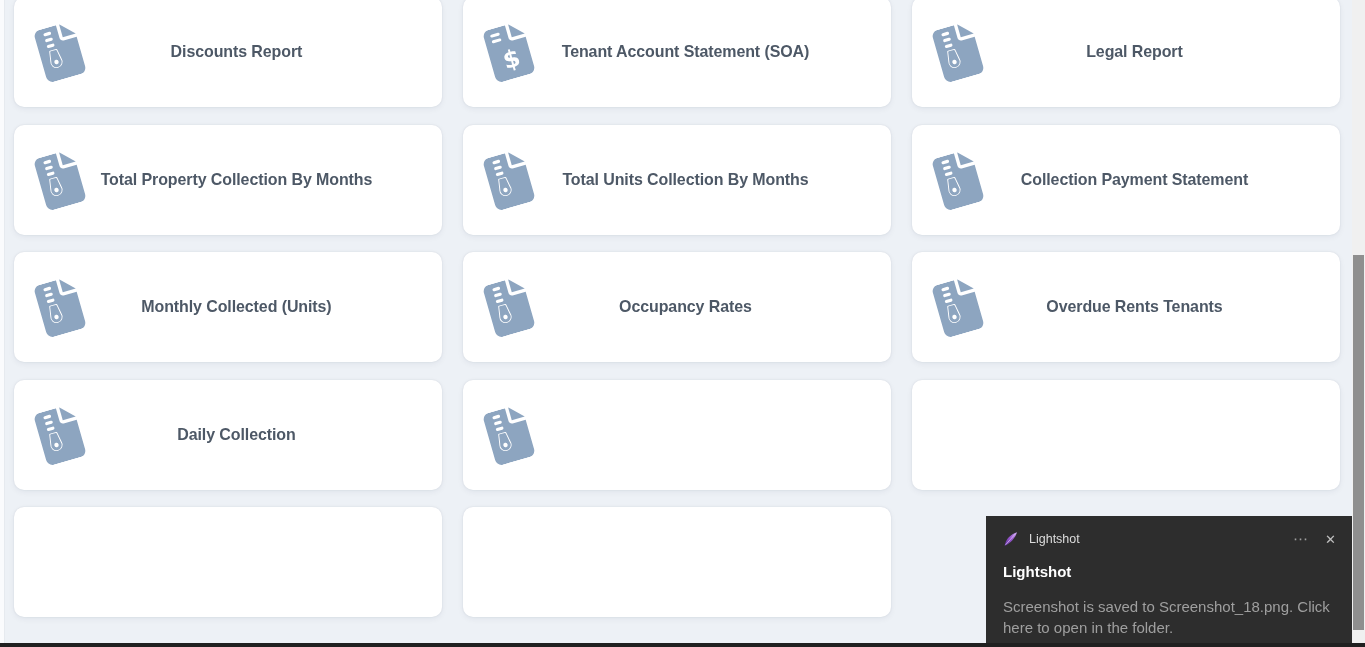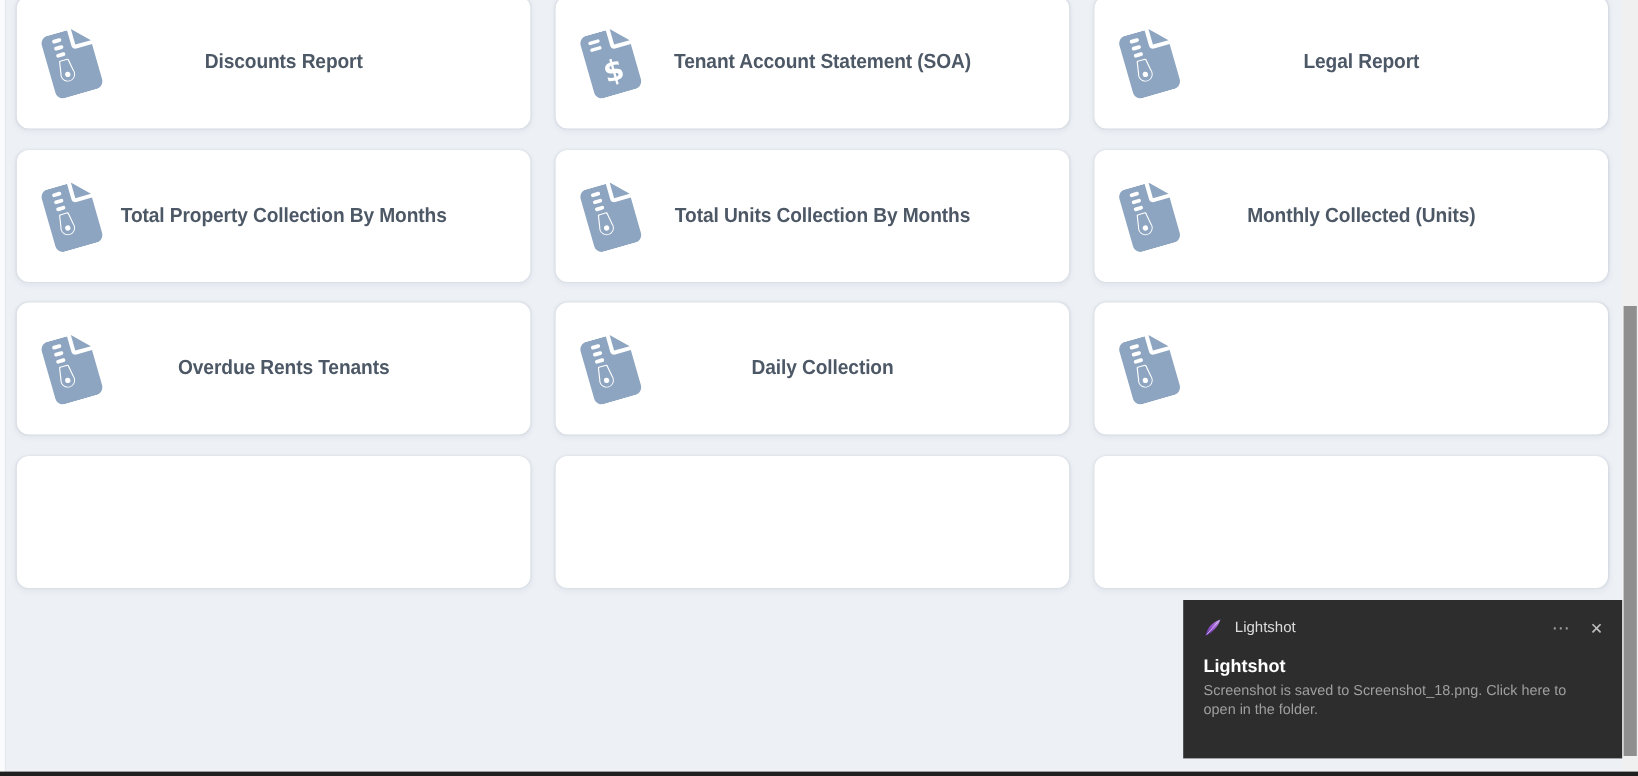--- a/index.html
+++ b/index.html
@@ -39,33 +39,33 @@
     flex:1;text-align:center;
     padding-left:18px;
     font-size:17px;font-weight:700;
     letter-spacing:-0.1px;
     color:var(--label-color,#4d5866);
     transform:scaleX(.94);
     white-space:nowrap;
   }
   
   .toast{
-    position:absolute;left:986px;top:500px;width:366px;height:132px;
+    position:absolute;left:986px;top:516px;width:366px;height:132px;
     background:var(--toast-bg,#2d2d2d);
     color:#fff;z-index:40;
     box-sizing:border-box;
     padding:13px 16px 0 17px;
   }
   .toast-header{display:flex;align-items:center;height:20px;}
   .toast-app{margin-left:10px;font-size:12.5px;color:#dcdcdc;flex:1;}
   .toast-more{font-size:15px;color:#9e9e9e;margin-right:16px;cursor:pointer;letter-spacing:1px;}
   .toast-close{font-size:13px;color:#c0c0c0;cursor:pointer;}
   .toast-body{margin-top:13px;cursor:pointer;}
   .toast-title{font-size:15px;font-weight:700;color:#ffffff;line-height:1.35;}
-  .toast-msg{font-size:12px;color:#9f9f9f;line-height:1.35;margin-top:1px;width:332px;}
+  .toast-msg{font-size:15px;color:#9f9f9f;line-height:1.35;margin-top:15px;width:332px;}
   
   .scroll-track{
     position:absolute;right:0;top:0;width:13px;height:100%;
     background:#f0f0f0;z-index:45;
   }
   .scroll-thumb{
     position:absolute;left:1px;top:255px;width:11px;height:375px;
     background:#8f8f8f;
   }
   
@@ -133,30 +133,42 @@
     <div class="label">Total Property Collection By Months</div>
   </div>
 
   <div class="card">
     <svg class="icon">
         <use href="#file-zipper-icon"></use>
       </svg>
     <div class="label">Total Units Collection By Months</div>
   </div>
 
+  <div class="card">
+    <svg class="icon">
+        <use href="#file-zipper-icon"></use>
+      </svg>
+    <div class="label">Collection Payment Statement</div>
+  </div>
 
 
   <div class="card">
     <svg class="icon">
         <use href="#file-zipper-icon"></use>
       </svg>
     <div class="label">Monthly Collected (Units)</div>
   </div>
 
 
+  <div class="card">
+    <svg class="icon">
+        <use href="#file-zipper-icon"></use>
+      </svg>
+    <div class="label">Occupancy Rates</div>
+  </div>
 
   <div class="card">
     <svg class="icon">
         <use href="#file-zipper-icon"></use>
       </svg>
     <div class="label">Overdue Rents Tenants</div>
   </div>
 
   <div class="card">
     <svg class="icon">

